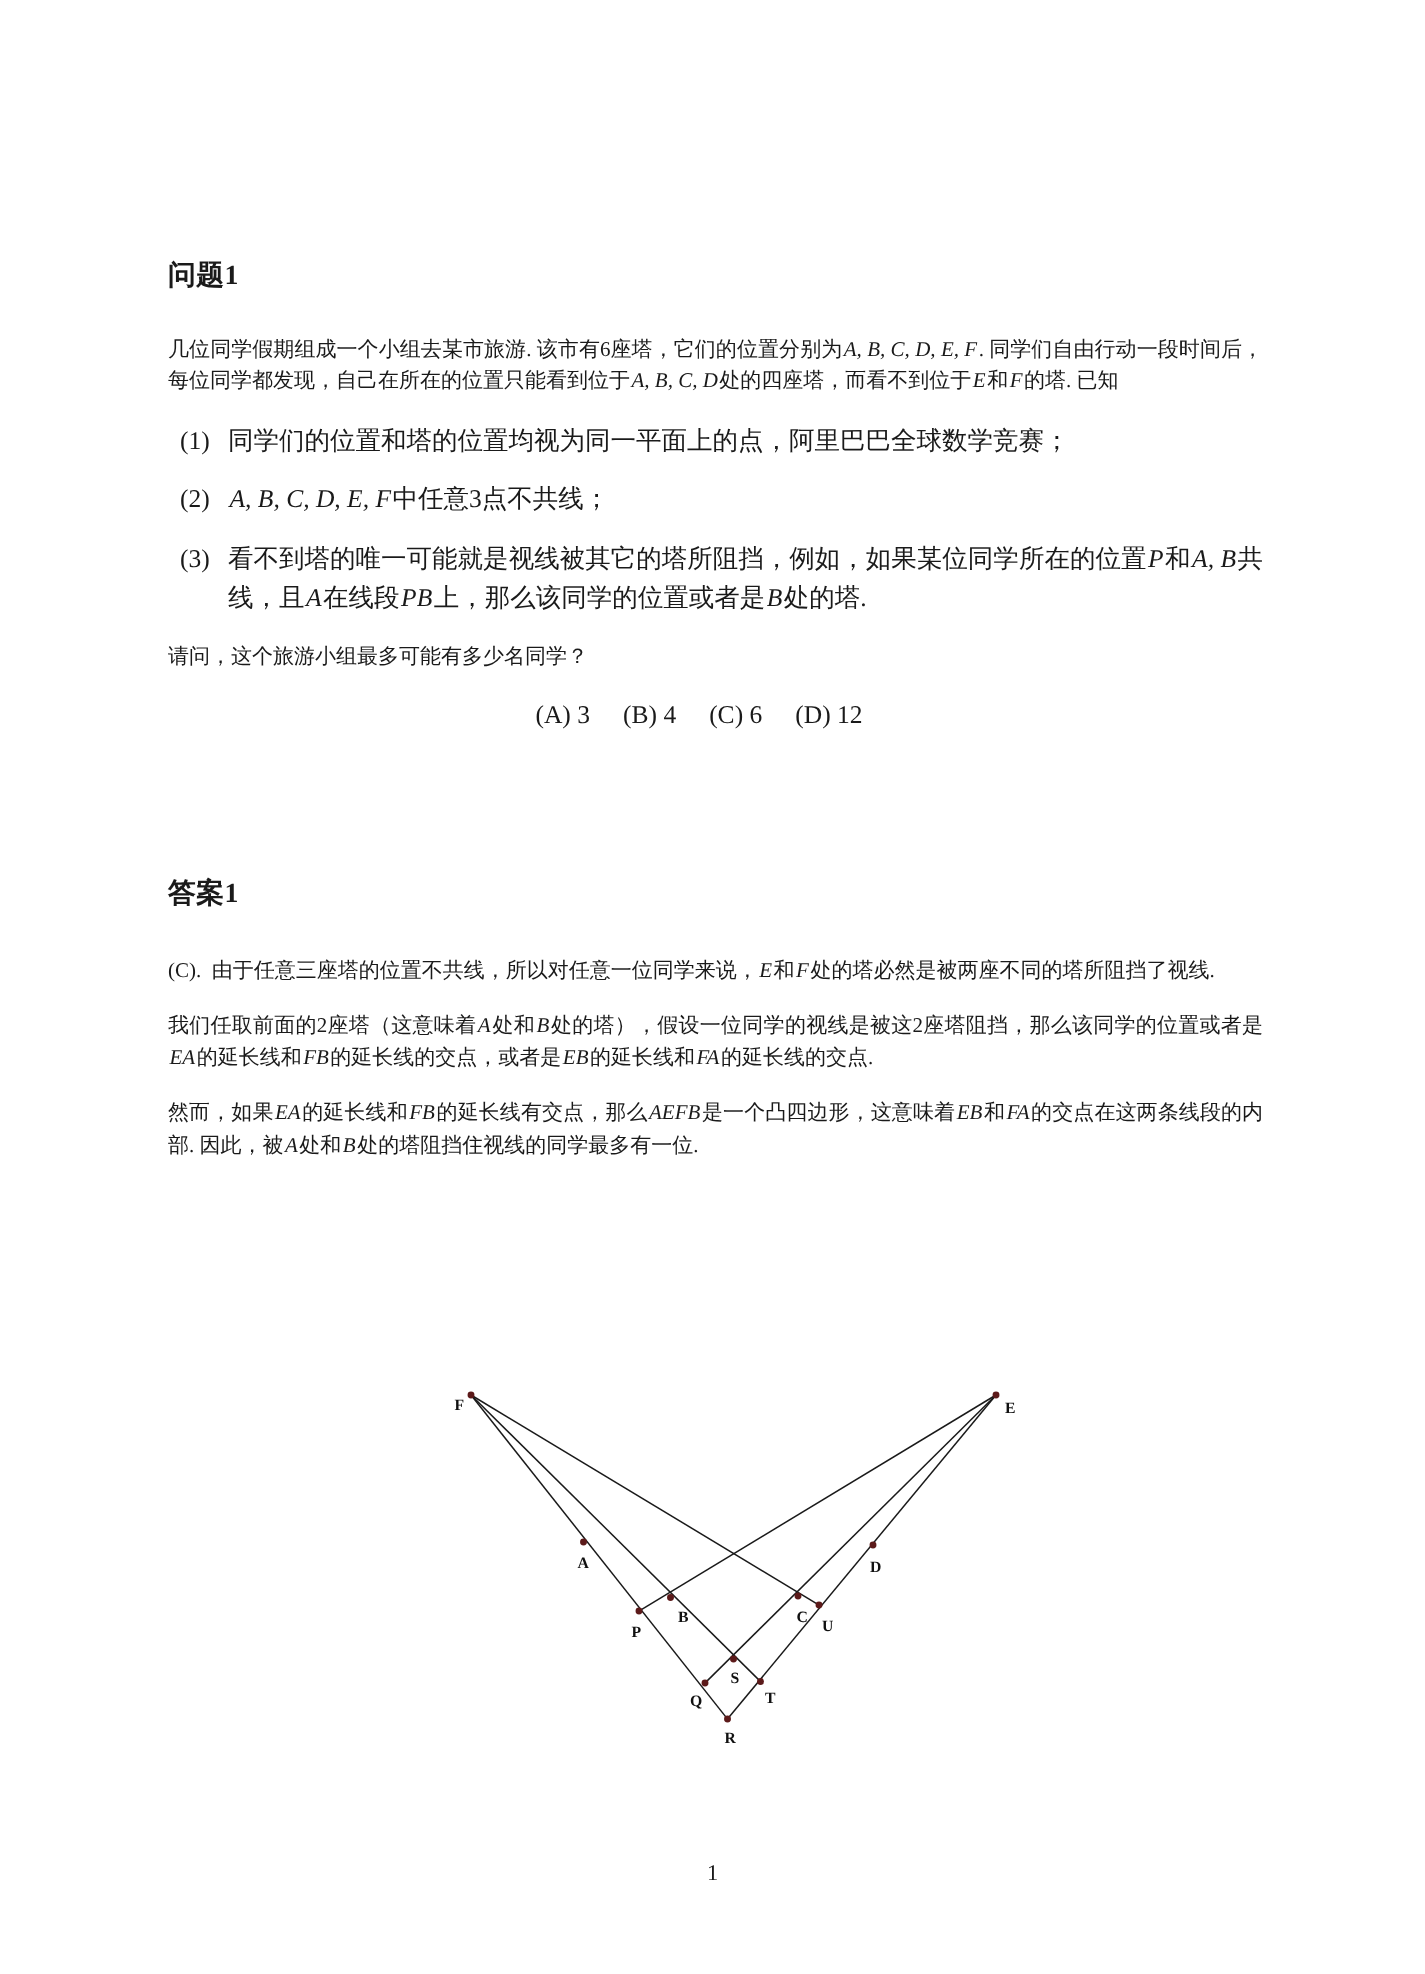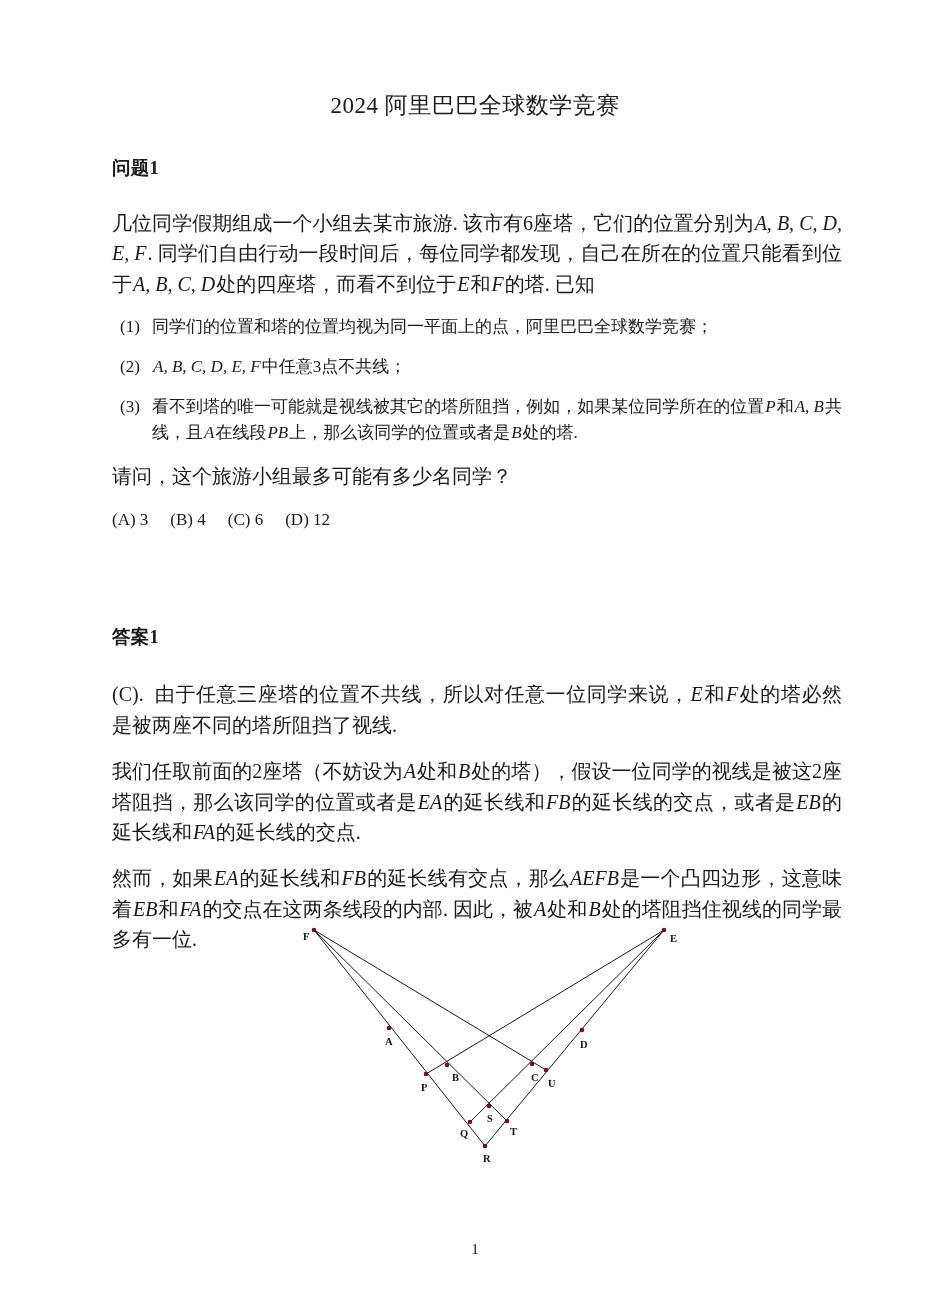--- a/index.html
+++ b/index.html
@@ -22,35 +22,35 @@
     top: 90px;
     left: 0;
     width: 950px;
     text-align: center;
     font-size: 23px;
     letter-spacing: 0.5px;
   }
   .content {
     position: absolute;
     left: 112px;
-    top: 155px;
+    top: 170px;
     width: 730px;
   }
   .section-heading {
     font-weight: bold;
     font-size: 18.5px;
     margin: 0 0 28px 0;
     letter-spacing: 0.3px;
   }
   .section-heading.answer {
     margin-bottom: 30px;
   }
   p.body {
     margin: 16px 0 15px 0;
-    font-size: 20px;
+    font-size: 14px;
     line-height: 1.52;
     text-align: justify;
     text-justify: inter-character;
   }
   .mi {
     font-family: "Liberation Serif", "DejaVu Serif", serif;
     font-style: italic;
     padding: 0 1px;
   }
   .mn {
@@ -73,20 +73,21 @@
   ol.conditions li .marker {
     position: absolute;
     left: 8px;
     top: 0;
     font-style: normal;
   }
   .choices {
     margin: 0;
     font-size: 17px;
     line-height: 1.5;
+    text-align: center;
   }
   .choices .choice {
     display: inline-block;
     margin-right: 22px;
     white-space: nowrap;
   }
   .gap-large { height: 92px; }
   .figure {
     position: absolute;
     left: 0;
@@ -107,21 +108,20 @@
     font-weight: bold;
     font-size: 10.5px;
     fill: #111111;
   }
 </style>
 </head>
 <body>
 
 <div class="page">
 
-  <div class="doc-title">2024 阿里巴巴全球数学竞赛</div>
 
   <div class="content">
 
     <div class="section-heading">问题1</div>
 
     <p class="body"><span>几位同学假期组成一个小组去某市旅游. 该市有6座塔，它们的位置分别为</span><span class="mi">A, B, C, D, E, F</span><span>. 同学们自由行动一段时间后，每位同学都发现，自己在所在的位置只能看到位于</span><span class="mi">A, B, C, D</span><span>处的四座塔，而看不到位于</span><span class="mi">E</span><span>和</span><span class="mi">F</span><span>的塔. 已知</span></p>
 
     <ol class="conditions">
       <li><span class="marker">(1)</span><span>同学们的位置和塔的位置均视为同一平面上的点，阿里巴巴全球数学竞赛；</span></li>
       <li><span class="marker">(2)</span><span class="mi">A, B, C, D, E, F</span><span>中任意3点不共线；</span></li>
@@ -133,21 +133,21 @@
     <p class="choices">
       <span class="choice"><span>(A)</span> <span class="mn">3</span></span><span class="choice"><span>(B)</span> <span class="mn">4</span></span><span class="choice"><span>(C)</span> <span class="mn">6</span></span><span class="choice"><span>(D)</span> <span class="mn">12</span></span>
     </p>
 
     <div class="gap-large"></div>
 
     <div class="section-heading answer">答案1</div>
 
     <p class="body"><span>(C).</span>&nbsp;&nbsp;<span>由于任意三座塔的位置不共线，所以对任意一位同学来说，</span><span class="mi">E</span><span>和</span><span class="mi">F</span><span>处的塔必然是被两座不同的塔所阻挡了视线.</span></p>
 
-    <p class="body"><span>我们任取前面的2座塔（不妨设为</span><span class="mi">A</span><span>处和</span><span class="mi">B</span><span>处的塔），假设一位同学的视线是被这2座塔阻挡，那么该同学的位置或者是</span><span class="mi">EA</span><span>的延长线和</span><span class="mi">FB</span><span>的延长线的交点，或者是</span><span class="mi">EB</span><span>的延长线和</span><span class="mi">FA</span><span>的延长线的交点.</span></p>
+    <p class="body"><span>我们任取前面的2座塔（这意味着</span><span class="mi">A</span><span>处和</span><span class="mi">B</span><span>处的塔），假设一位同学的视线是被这2座塔阻挡，那么该同学的位置或者是</span><span class="mi">EA</span><span>的延长线和</span><span class="mi">FB</span><span>的延长线的交点，或者是</span><span class="mi">EB</span><span>的延长线和</span><span class="mi">FA</span><span>的延长线的交点.</span></p>
 
     <p class="body"><span>然而，如果</span><span class="mi">EA</span><span>的延长线和</span><span class="mi">FB</span><span>的延长线有交点，那么</span><span class="mi">AEFB</span><span>是一个凸四边形，这意味着</span><span class="mi">EB</span><span>和</span><span class="mi">FA</span><span>的交点在这两条线段的内部. 因此，被</span><span class="mi">A</span><span>处和</span><span class="mi">B</span><span>处的塔阻挡住视线的同学最多有一位.</span></p>
 
 
   </div>
 
   <div class="figure">
     <svg id="fig-svg" width="950" height="250" viewBox="0 0 950 250">
         <line x1="314" y1="12" x2="547.7123753221313" y2="153.03332993576885" stroke="#1a1a1a" stroke-width="1"></line>
         <line x1="314" y1="12" x2="508.421559977" y2="204.40682878552852" stroke="#1a1a1a" stroke-width="1"></line>

